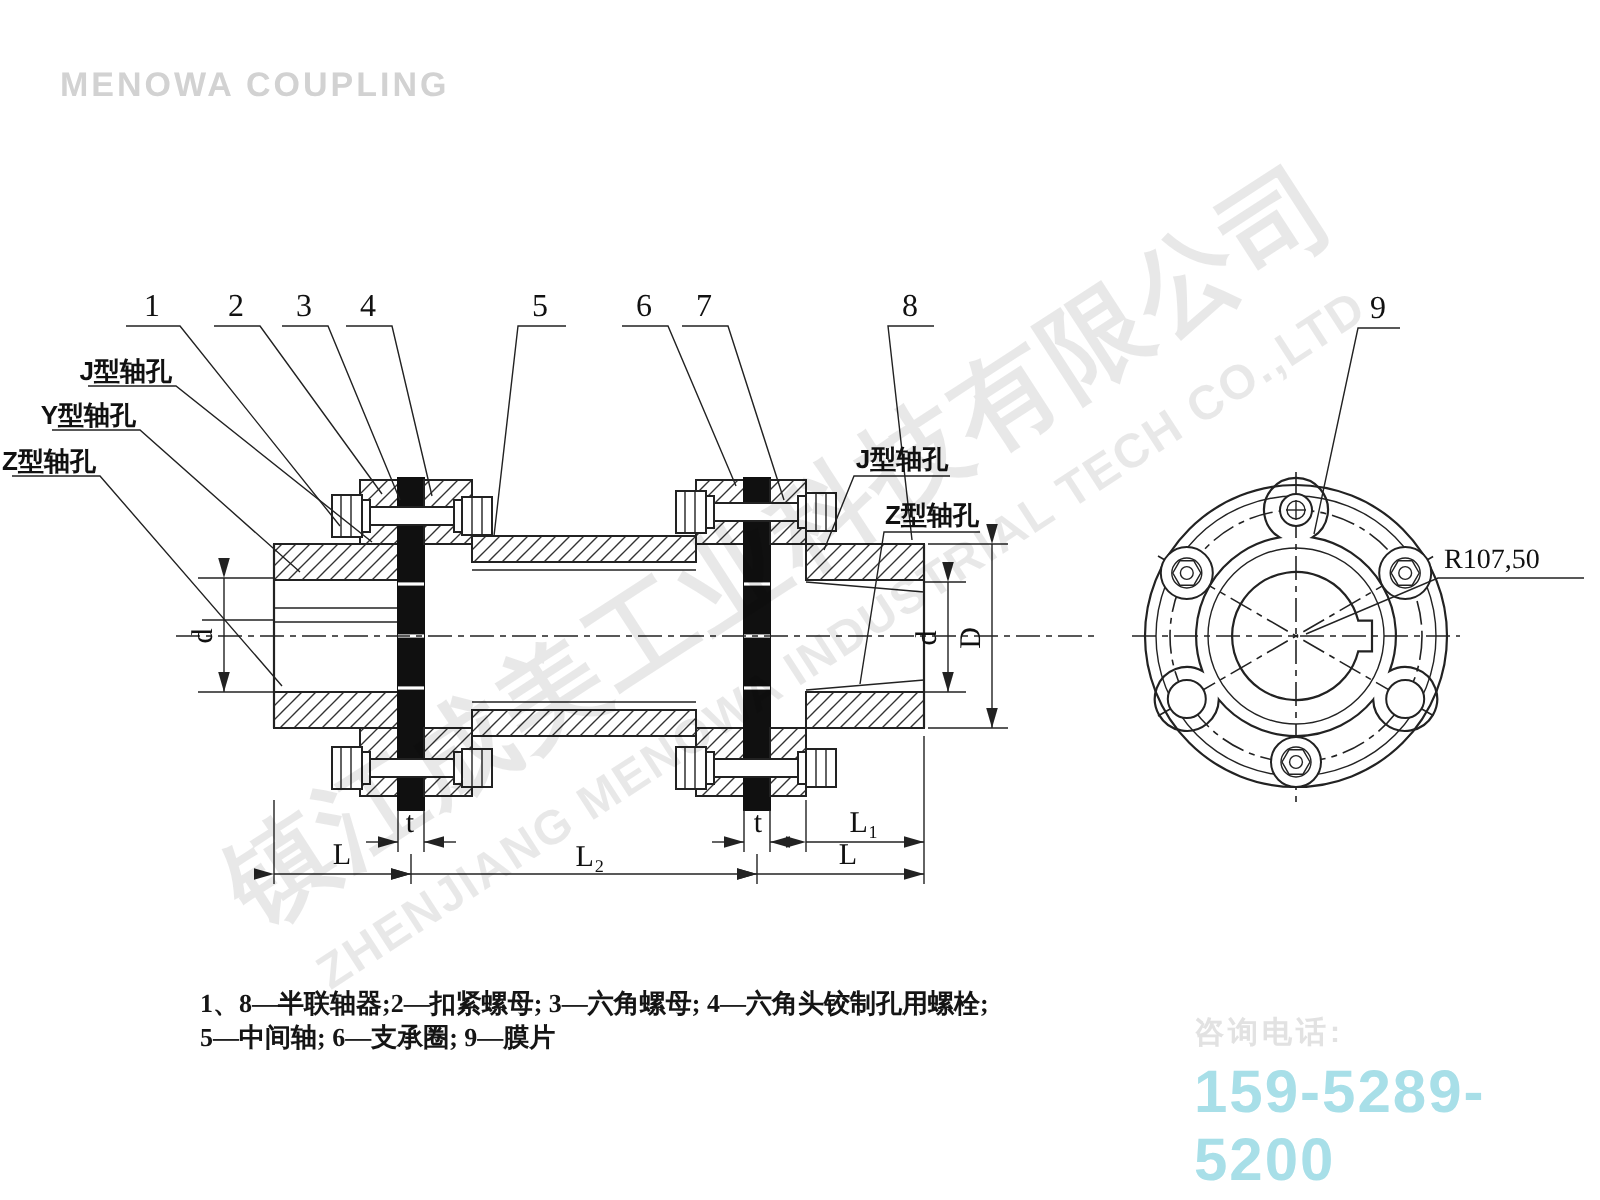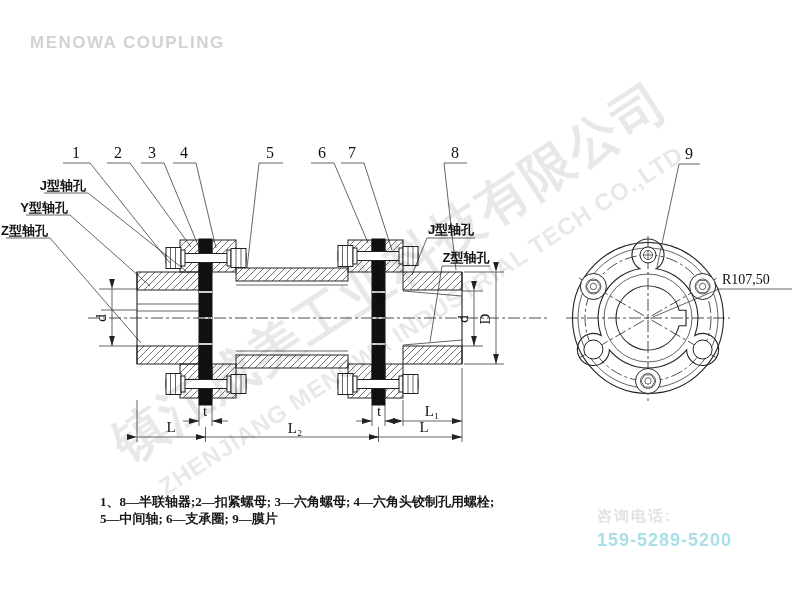--- a/index.html
+++ b/index.html
@@ -15,21 +15,21 @@
   .watermark{position:absolute;left:40px;top:235px;width:720px;text-align:center;
              transform:rotate(-33deg);transform-origin:center;pointer-events:none;z-index:4;}
   .wm-cn{font-size:52px;font-weight:bold;color:rgba(0,0,0,0.09);letter-spacing:2px;white-space:nowrap;}
   .wm-en{font-size:24px;font-weight:bold;color:rgba(0,0,0,0.09);letter-spacing:1px;margin-top:8px;white-space:nowrap;}
   
   .legend{position:absolute;left:100px;top:469px;width:450px;text-align:left;z-index:2;
           font-family:Liberation Serif, serif;font-weight:bold;font-size:13px;color:#151515;line-height:17px;margin-top:24px;}
   
   .contact{position:absolute;left:597px;top:507px;z-index:3;}
   .contact-label{font-size:15px;color:#e2e2e2;letter-spacing:2px;font-weight:bold;}
-  .contact-phone{font-size:18px;font-weight:bold;color:#a8dfe8;margin-top:4px;letter-spacing:1px;}
+  .contact-phone{font-size:30px;font-weight:bold;color:#a8dfe8;margin-top:4px;letter-spacing:1px;}
   
   svg{position:absolute;left:0;top:0;z-index:1;}
   .ln{stroke:#222;fill:none;stroke-width:1.1;}
   .thin{stroke:#222;fill:none;stroke-width:0.7;}
   .cl{stroke:#222;fill:none;stroke-width:0.8;stroke-dasharray:12 3 3 3;}
   .hrect{fill:url(#hatch);stroke:#222;stroke-width:1;}
   .wfill{fill:#fff;stroke:#222;stroke-width:1;}
   .blk{fill:#101010;stroke:#101010;}
   text{fill:#111;}
   .num{font:16px "Liberation Serif",serif;}

